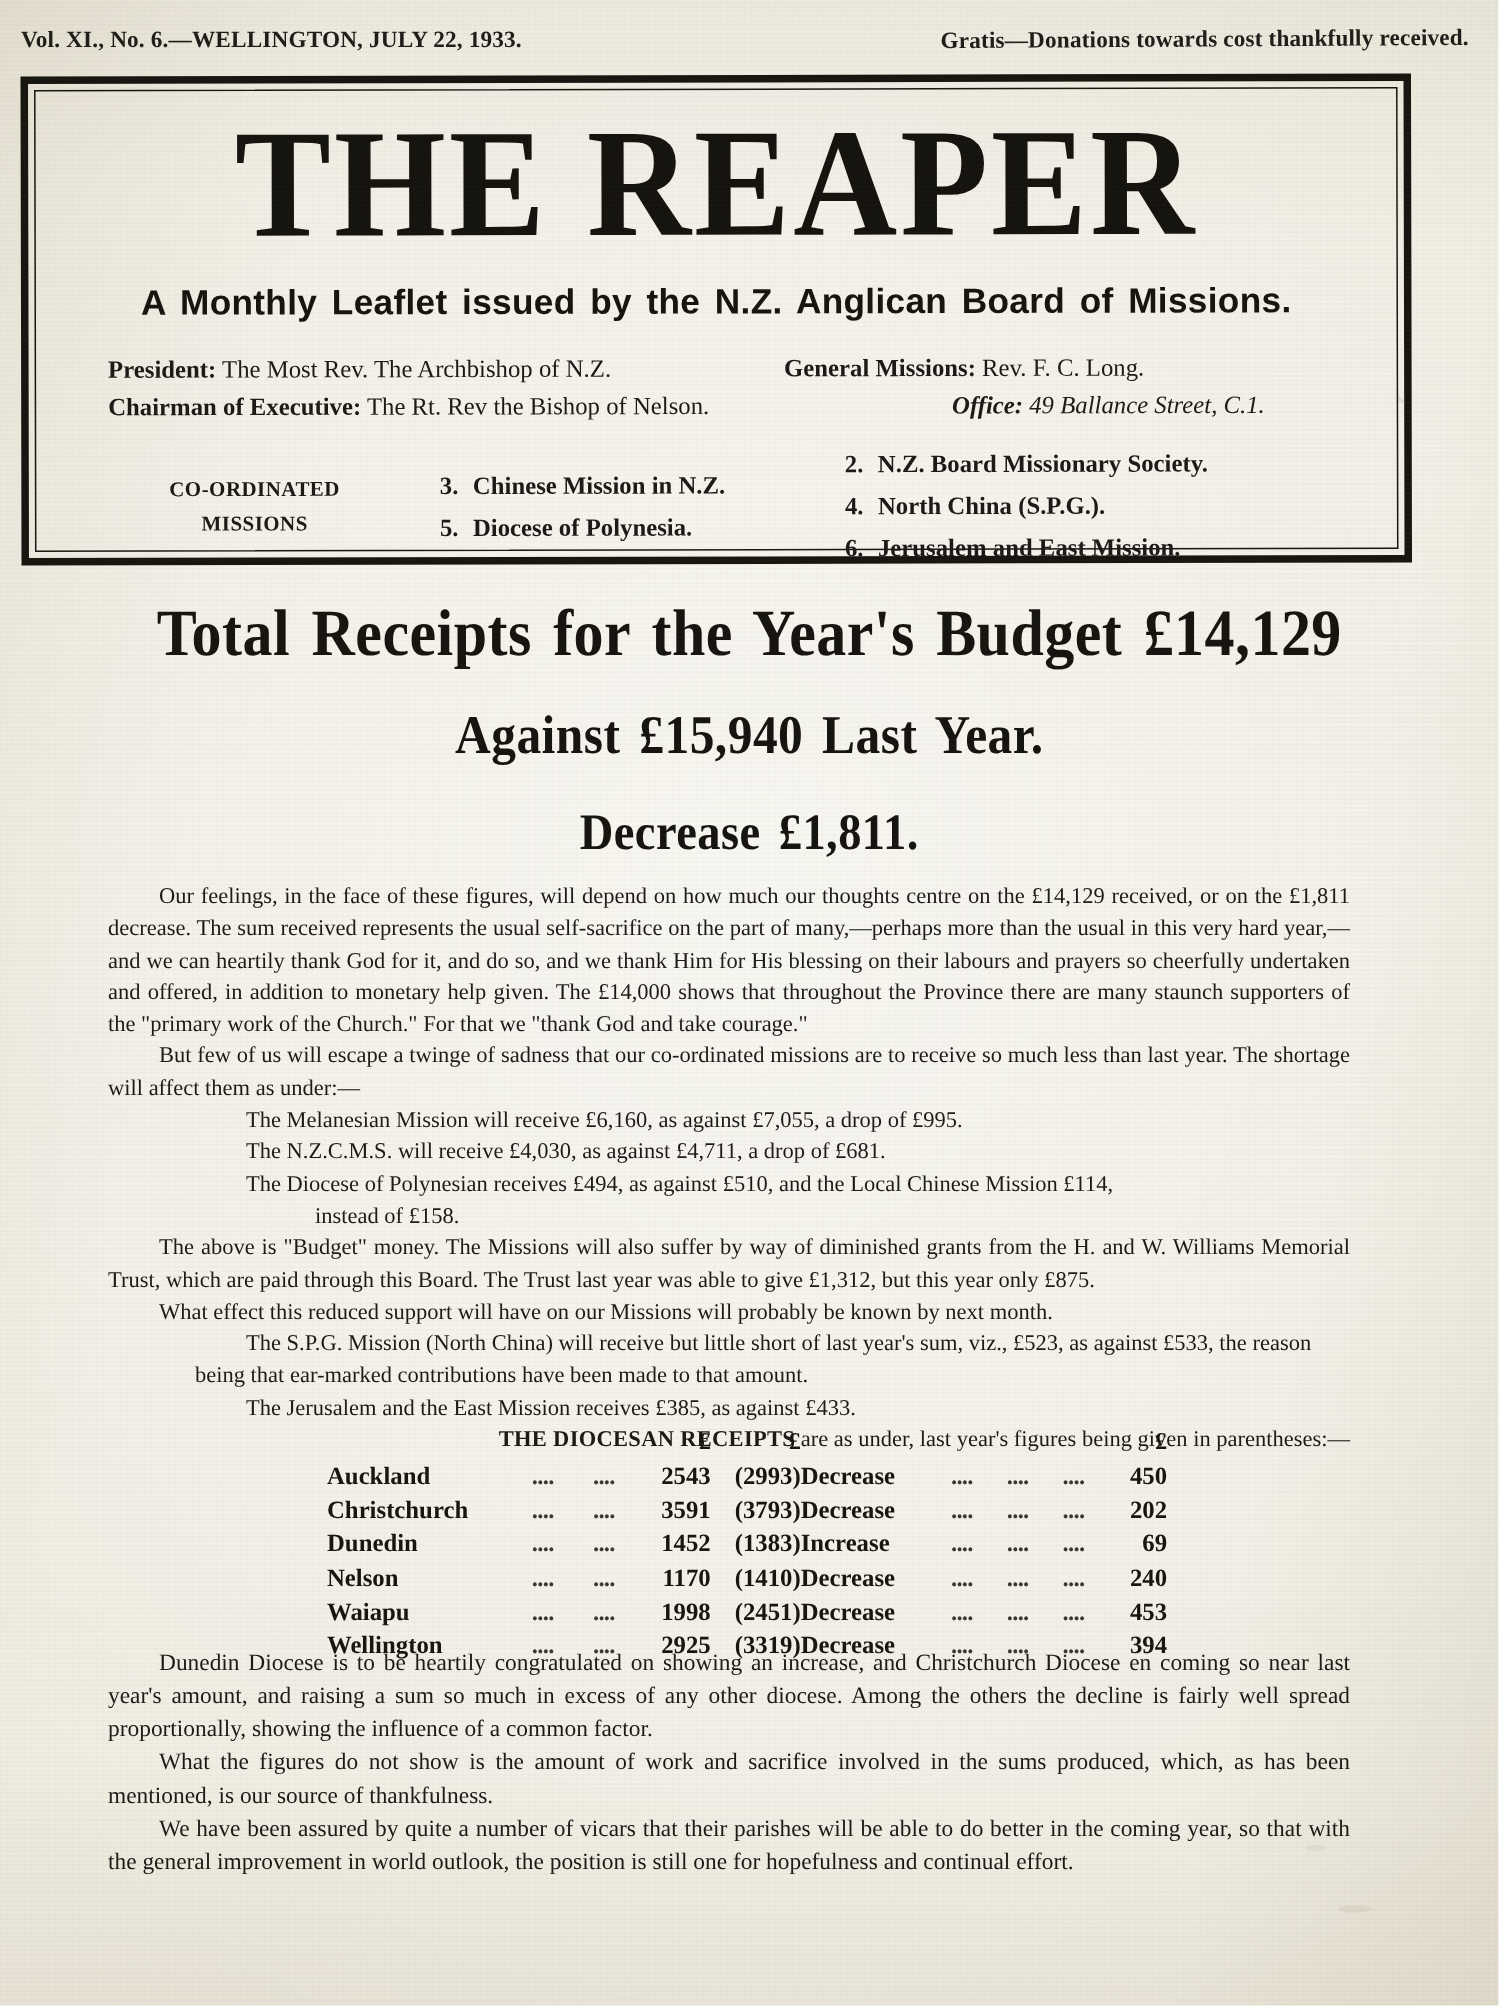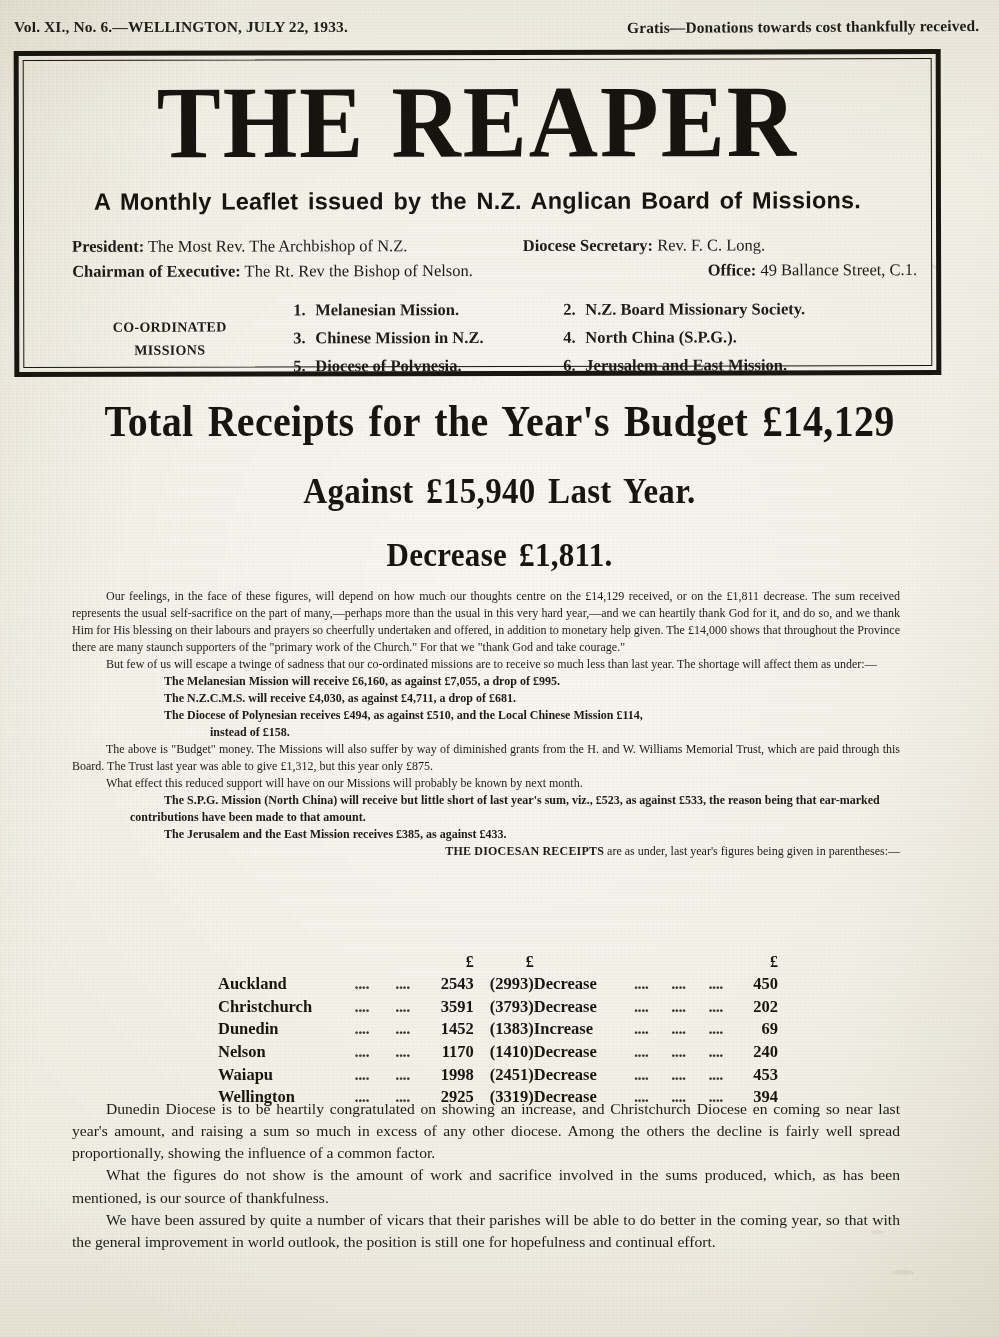--- a/index.html
+++ b/index.html
@@ -115,21 +115,21 @@
     padding-left: 34px;
     box-sizing: border-box;
   }
   .officers .col-r {
     width: 46%;
     padding-left: 10px;
     box-sizing: border-box;
   }
   .officers .row-l { text-align: left; }
   .officers .row-r1 { text-align: left; }
-  .officers .row-r2 { text-align: right; padding-left: 38px; }
+  .officers .row-r2 { text-align: center; padding-left: 38px; font-style: italic; }
   .lbl { font-weight: bold; }
 
   .missions {
     margin-top: 12px;
     display: flex;
     align-items: center;
     font-size: 16px;
   }
   .missions .headcell {
     width: 255px;
@@ -188,35 +188,34 @@
     color: #16140f;
   }
 
   
   .body-col {
     position: absolute;
     left: 72px;
     top: 588px;
     width: 828px;
     font-family: "Liberation Serif", serif;
-    font-size: 12px;
+    font-size: 15px;
     line-height: 1.42;
     text-align: justify;
     color: #1c1a16;
   }
   .body-col p {
     margin: 0;
     text-indent: 34px;
   }
   .hang {
     margin: 0;
     padding-left: 58px;
     text-indent: 0;
     text-align: left;
-    font-weight: bold;
   }
   .hang.cont { padding-left: 104px; }
   .caps { font-weight: bold; letter-spacing: 0.2px; }
 
   .section-lead {
     margin-top: 14px;
     text-indent: 0;
     text-align: right;
   }
 
@@ -294,39 +293,36 @@
             <span class="lbl">President:</span>
             <span>The Most Rev. The Archbishop of N.Z.</span>
           </div>
           <div class="row-l">
             <span class="lbl">Chairman of Executive:</span>
             <span>The Rt. Rev the Bishop of Nelson.</span>
           </div>
         </div>
         <div class="col-r">
           <div class="row-r1">
-            <span class="lbl">Diocese Secretary:</span>
+            <span class="lbl">General Missions:</span>
             <span>Rev. F. C. Long.</span>
           </div>
           <div class="row-r2">
             <span class="lbl">Office:</span>
             <span>49 Ballance Street, C.1.</span>
           </div>
         </div>
       </div>
 
       <div class="missions">
         <div class="headcell">
           <div>CO-ORDINATED</div>
           <div>MISSIONS</div>
         </div>
         <div class="listcol c1">
-          <div>
-            <span class="num">1.</span><span>Melanesian Mission.</span>
-          </div>
           <div>
             <span class="num">3.</span><span>Chinese Mission in N.Z.</span>
           </div>
           <div>
             <span class="num">5.</span><span>Diocese of Polynesia.</span>
           </div>
         </div>
         <div class="listcol c2">
           <div>
             <span class="num">2.</span><span>N.Z. Board Missionary Society.</span>

